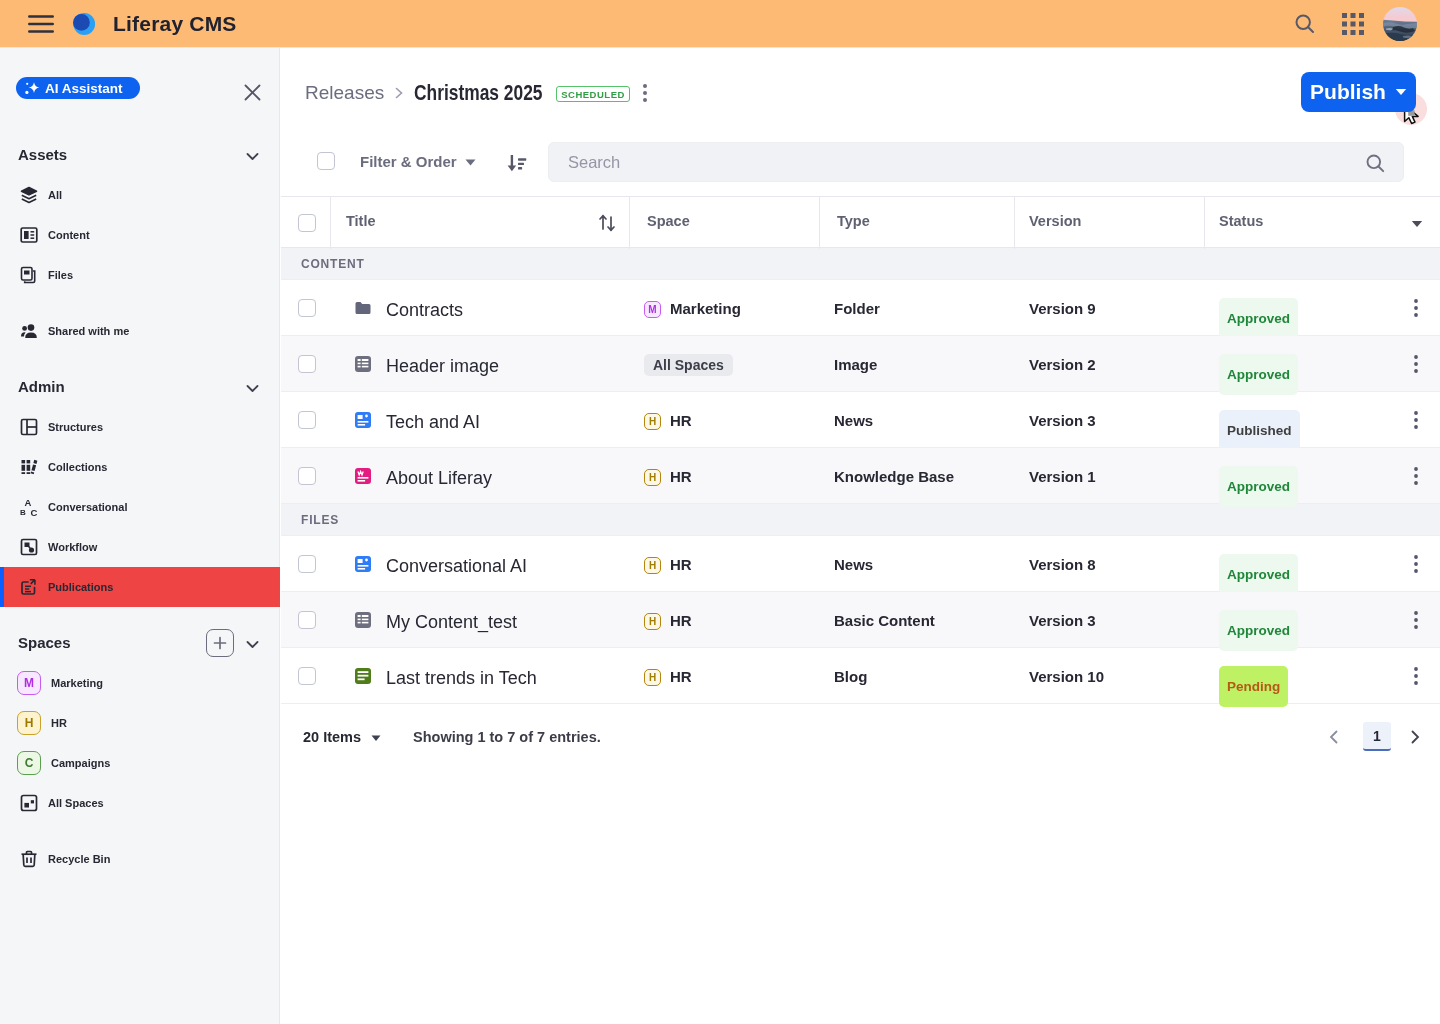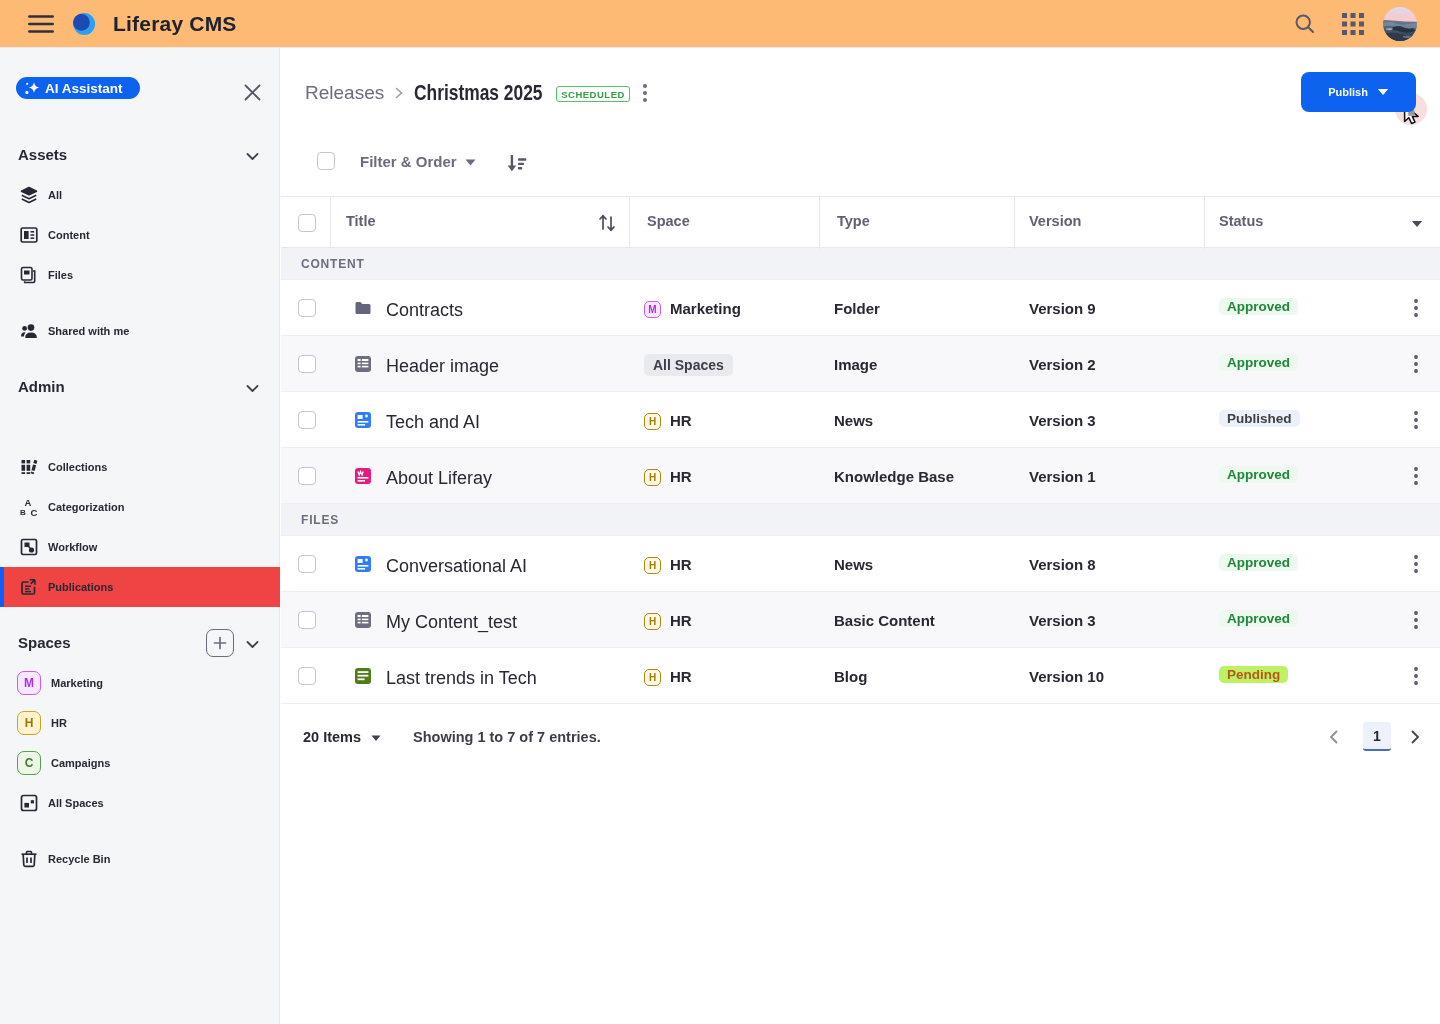--- a/index.html
+++ b/index.html
@@ -36,21 +36,21 @@
   #main { position:absolute; left:281px; top:48px; width:1159px; height:976px; background:#fff; }
   .crumbs { position:absolute; left:24px; top:33px; height:24px; display:flex; align-items:center; }
   .crumbA { font-size:19px; color:#6b6c7e; }
   .crumbSep { margin:0 11px; color:#8f93a3; font-size:14px; }
   .crumbB { font-size:22px; font-weight:700; color:#272833; white-space:nowrap; width:132px; transform:scaleX(0.79); transform-origin:0 50%; }
   .schedbadge { margin-left:10px; border:1px solid #55c169; color:#2f9e44; font-size:9.5px; font-weight:700;
     letter-spacing:0.5px; padding:2px 4px 1px; border-radius:3px; position:relative; top:1px; }
   .kebab { margin-left:13px; }
 
   .publish { position:absolute; left:1020px; top:24px; z-index:3; width:115px; height:40px; background:#0d62f0;
-    border-radius:8px; color:#fff; font-size:11px; font-weight:600; display:flex; align-items:center; justify-content:center; }
+    border-radius:8px; color:#fff; font-size:21px; font-weight:600; display:flex; align-items:center; justify-content:center; }
   .publish svg { margin-left:9px; }
 
   
   .cbx { width:18px; height:18px; border:1px solid #c3c5d2; border-radius:4px; background:#fff; }
   #filterrow { position:absolute; left:0; top:94px; width:1159px; height:40px; }
   #filterrow .cbx { position:absolute; left:36px; top:10px; }
   .filterlabel { position:absolute; left:79px; top:11px; font-size:15px; font-weight:700; color:#6b6c7e; }
   .filtercaret { position:absolute; left:184px; top:17px; }
   .sorticon { position:absolute; left:226px; top:11px; }
   .searchbox { position:absolute; left:267px; top:0px; width:856px; height:40px; background:#f1f2f5;
@@ -71,21 +71,21 @@
   .trow .cbx { position:absolute; left:17px; top:19px; }
   .ricon { position:absolute; left:73px; top:19px; width:18px; height:18px; }
   .rtitle { position:absolute; left:105px; top:20px; font-size:18px; font-weight:400; color:#272833; }
   .rowbadge { position:absolute; left:363px; top:21px; width:17px; height:17px; border-radius:5px; border:1px solid;
     font-size:10px; font-weight:700; display:flex; align-items:center; justify-content:center; }
   .rspace { position:absolute; left:389px; top:20px; font-size:15px; font-weight:700; color:#272833; }
   .allspaces { position:absolute; left:363px; top:18px; background:#e9eaee; border-radius:5px; color:#3c3d49;
     font-size:14px; font-weight:600; padding:3px 9px; }
   .rtype { position:absolute; left:553px; top:20px; font-size:15px; font-weight:700; color:#272833; }
   .rver { position:absolute; left:748px; top:20px; font-size:15px; font-weight:700; color:#272833; }
-  .status { position:absolute; left:938px; top:18px; font-size:13.5px; font-weight:700; border-radius:5px; padding:1px 8px; }
+  .status { position:absolute; left:938px; top:18px; font-size:13.5px; font-weight:700; border-radius:5px; padding:13px 8px; }
   .st-approved { background:#edf8ef; color:#20873a; }
   .st-published { background:#ebf1fb; color:#404040; }
   .st-pending { background:#bef264; color:#b65818; }
   .dots3 { position:absolute; left:1133px; top:19px; }
 
   
   .bM { border-color:#c75df0; color:#ae2fe0; background:#f7e7ff; }
   .bH { border-color:#c9a227; color:#9c7a00; background:#fdf3cf; }
   .bC { border-color:#5ba14d; color:#3e7d2f; background:#ecf7e6; }
   .rowbadge.bH { border-color:#b3870e; color:#a07d05; background:#fdf8e6; }
@@ -168,20 +168,30 @@
         <path d="M1 14.4 Q1 9.9 5.6 10.4 Q3.8 12.3 4 14.4 Z"></path>
       </svg>
     <span class="nlabel">Shared with me</span>
   </div>
 
   <div class="sechead" style="top:330px">Admin</div>
   <svg class="secchev" style="top:333px" viewBox="0 0 15 15">
       <path d="M2.5 5 L7.5 10 L12.5 5" fill="none" stroke="#40414f" stroke-width="1.8" stroke-linecap="round" stroke-linejoin="round"></path>
     </svg>
 
+  <div class="navitem" style="top:359px">
+    <svg class="nicon" viewBox="0 0 18 18">
+        <g fill="none" stroke="#272833" stroke-width="1.7">
+          <rect x="1.5" y="1.5" width="15" height="15" rx="1.5"></rect>
+          <line x1="7" y1="1.5" x2="7" y2="16.5"></line>
+          <line x1="7" y1="9" x2="16.5" y2="9"></line>
+        </g>
+      </svg>
+    <span class="nlabel">Structures</span>
+  </div>
   <div class="navitem" style="top:399px">
     <svg class="nicon" viewBox="0 0 18 18" fill="#272833">
         <rect x="1.5" y="2" width="3.6" height="3.4"></rect>
         <rect x="1.5" y="6.8" width="3.6" height="6"></rect>
         <rect x="1.5" y="14.2" width="3.6" height="1.8"></rect>
         <rect x="6.6" y="2" width="3.6" height="3.4"></rect>
         <rect x="6.6" y="6.8" width="3.6" height="6"></rect>
         <rect x="6.6" y="14.2" width="3.6" height="1.8"></rect>
         <g transform="rotate(15 14 9)">
           <rect x="12.4" y="2" width="3.2" height="3.4"></rect>
@@ -190,21 +200,21 @@
         </g>
       </svg>
     <span class="nlabel">Collections</span>
   </div>
   <div class="navitem" style="top:439px">
     <svg class="nicon" viewBox="0 0 18 18">
         <text x="4.5" y="8" font-family="Liberation Sans" font-size="9.5" font-weight="bold" fill="#272833">A</text>
         <text x="0" y="17" font-family="Liberation Sans" font-size="8" font-weight="bold" fill="#272833">B</text>
         <text x="10.5" y="17.5" font-family="Liberation Sans" font-size="9.5" font-weight="bold" fill="#272833">C</text>
       </svg>
-    <span class="nlabel">Categorization</span>
+    <span class="nlabel">Conversational</span>
   </div>
   <div class="navitem" style="top:479px">
     <svg class="nicon" viewBox="0 0 18 18">
         <rect x="1.5" y="1.5" width="15" height="15" rx="1.5" fill="none" stroke="#272833" stroke-width="1.7"></rect>
         <rect x="4.5" y="4.5" width="5" height="4.5" fill="#272833"></rect>
         <circle cx="11.5" cy="12" r="2.6" fill="#272833"></circle>
         <line x1="8" y1="8" x2="11" y2="11" stroke="#272833" stroke-width="1.4"></line>
       </svg>
     <span class="nlabel">Workflow</span>
   </div>
@@ -352,20 +362,27 @@
     <svg class="filtercaret" width="11" height="7" viewBox="0 0 11 7">
         <path d="M0.5 0.5 L5.5 6.5 L10.5 0.5 Z" fill="#6b6c7e"></path>
       </svg>
     <svg class="sorticon" width="20" height="20" viewBox="0 0 20 20" fill="#575969">
       <rect x="3.7" y="2" width="2.4" height="12"></rect>
       <path d="M0.6 12.6 L9.2 12.6 L4.9 18.2 Z"></path>
       <rect x="11" y="5.3" width="8.3" height="2.4" rx="0.6"></rect>
       <rect x="11" y="9.7" width="6" height="2.4" rx="0.6"></rect>
       <rect x="11" y="14.1" width="4.1" height="2.4" rx="0.6"></rect>
     </svg>
+    <div class="searchbox">
+      <span class="ph">Search</span>
+      <svg width="21" height="21" viewBox="0 0 21 21">
+          <circle cx="8.8" cy="8.8" r="6.3" fill="none" stroke="#6f7181" stroke-width="1.9"></circle>
+          <line x1="13.5" y1="13.5" x2="18.2" y2="18.2" stroke="#6f7181" stroke-width="1.9" stroke-linecap="round"></line>
+        </svg>
+    </div>
   </div>
 
   <div id="table">
     <div class="thead">
       <div class="cbx"></div>
       <div class="th" style="left:65px">Title</div>
       <svg class="abs" style="left:316px;top:16px" width="20" height="20" viewBox="0 0 20 20">
           <g stroke="#4a4c5a" stroke-width="1.7" stroke-linecap="round">
             <line x1="6" y1="3" x2="6" y2="16"></line>
             <path d="M3 6 L6 2.8 L9 6" fill="none"></path>

